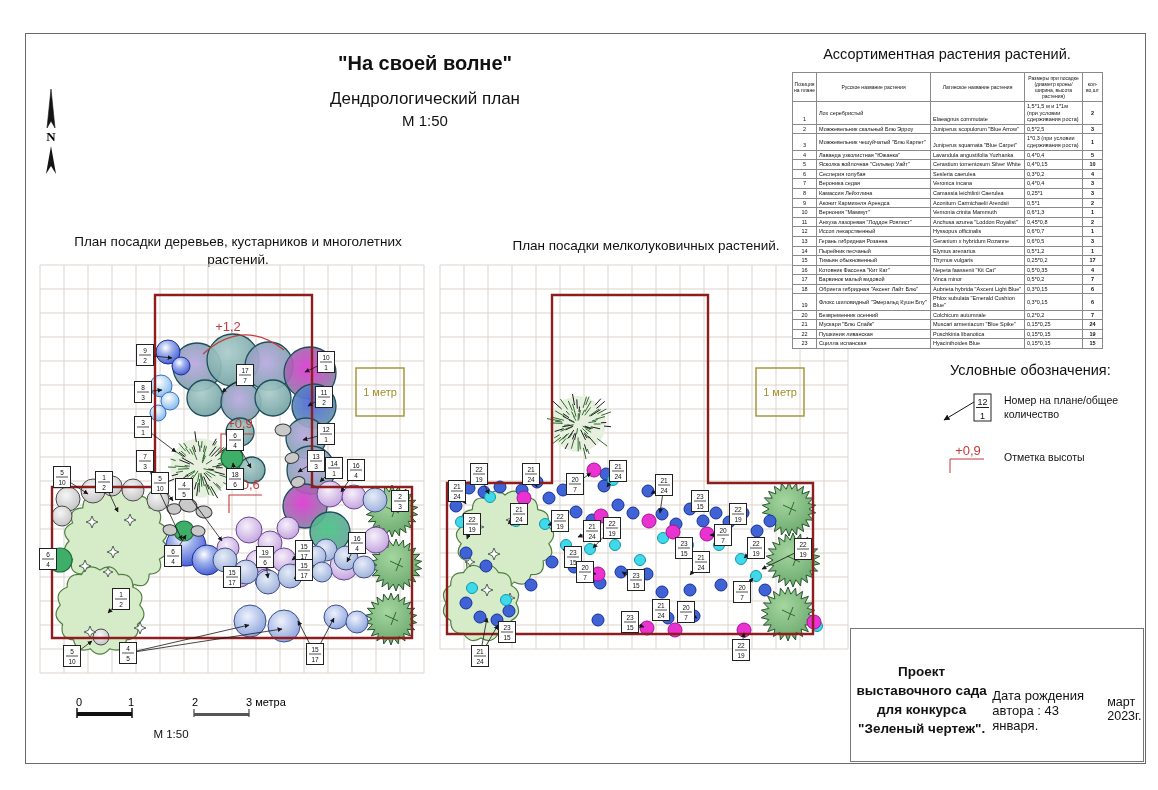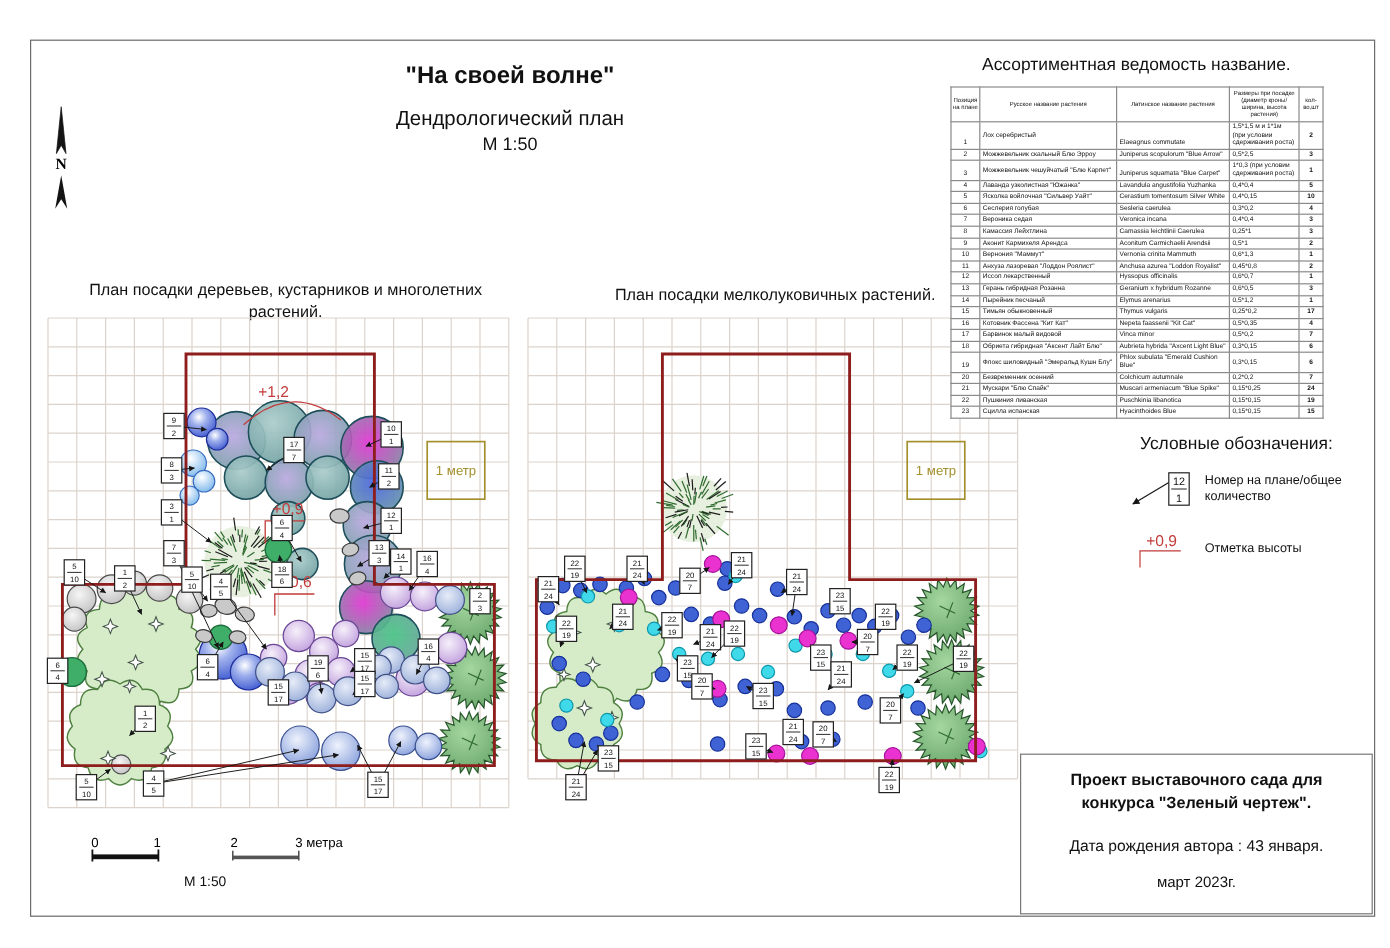--- a/index.html
+++ b/index.html
@@ -25,21 +25,21 @@
   #assort-table td.c2{text-align:left;vertical-align:bottom;}
   #assort-table td.c3{text-align:left;}
   #assort-table td.c4{text-align:center;font-weight:bold;}
   .legend{position:absolute;left:938px;top:362px;width:236px;}
   .legend-title{font-size:14.5px;margin-bottom:12px;padding-left:12px;}
   .li{display:flex;align-items:center;margin-bottom:14px;}
   .li-icon{width:58px;height:36px;flex:0 0 58px;margin-right:8px;}
   .li-label{font-size:10.5px;line-height:1.3;}
   .redline{width:48px;height:3px;background:#8e1d1d;margin-left:4px;}
   .titleblock{position:absolute;left:850px;top:628px;width:294px;height:134px;border:1px solid #777;background:#fff;
-              display:flex;flex-direction:column;align-items:center;justify-content:flex-start;padding-top:12px;box-sizing:border-box;}
+              display:flex;align-items:center;justify-content:flex-start;padding-top:12px;box-sizing:border-box;}
   .tb1{font-size:13.5px;font-weight:bold;text-align:center;width:260px;line-height:1.4;}
   .tb2{font-size:13px;margin-top:18px;}
   .tb3{font-size:12.5px;margin-top:16px;}
   .scalebar{position:absolute;left:68px;top:696px;width:250px;}
   .mscale{font-size:11.5px;text-align:center;width:170px;margin-left:18px;margin-top:2px;}
 </style>
 </head>
 <body>
 
 <div class="sheet">
@@ -949,21 +949,21 @@
       <line x1="9" y1="12" x2="9" y2="22" stroke="#111" stroke-width="1.5"></line>
       <rect x="9" y="16" width="55" height="4" fill="#111"></rect>
       <line x1="64" y1="12" x2="64" y2="22" stroke="#111" stroke-width="1.5"></line>
       <line x1="126" y1="13" x2="126" y2="21" stroke="#444" stroke-width="1.2"></line>
       <rect x="126" y="17" width="55" height="3" fill="#555"></rect>
       <line x1="181" y1="13" x2="181" y2="21" stroke="#444" stroke-width="1.2"></line>
     </svg>
     <div class="mscale">М 1:50</div>
   </div>
 
-  <div class="table-title">Ассортиментная ведомость название.</div>
+  <div class="table-title">Ассортиментная растения растений.</div>
   <table id="assort-table">
     <colgroup>
         <col style="width:24px">
         <col style="width:114px">
         <col style="width:94px">
         <col style="width:58px">
         <col style="width:20px">
       </colgroup>
     <thead>
         <tr>

